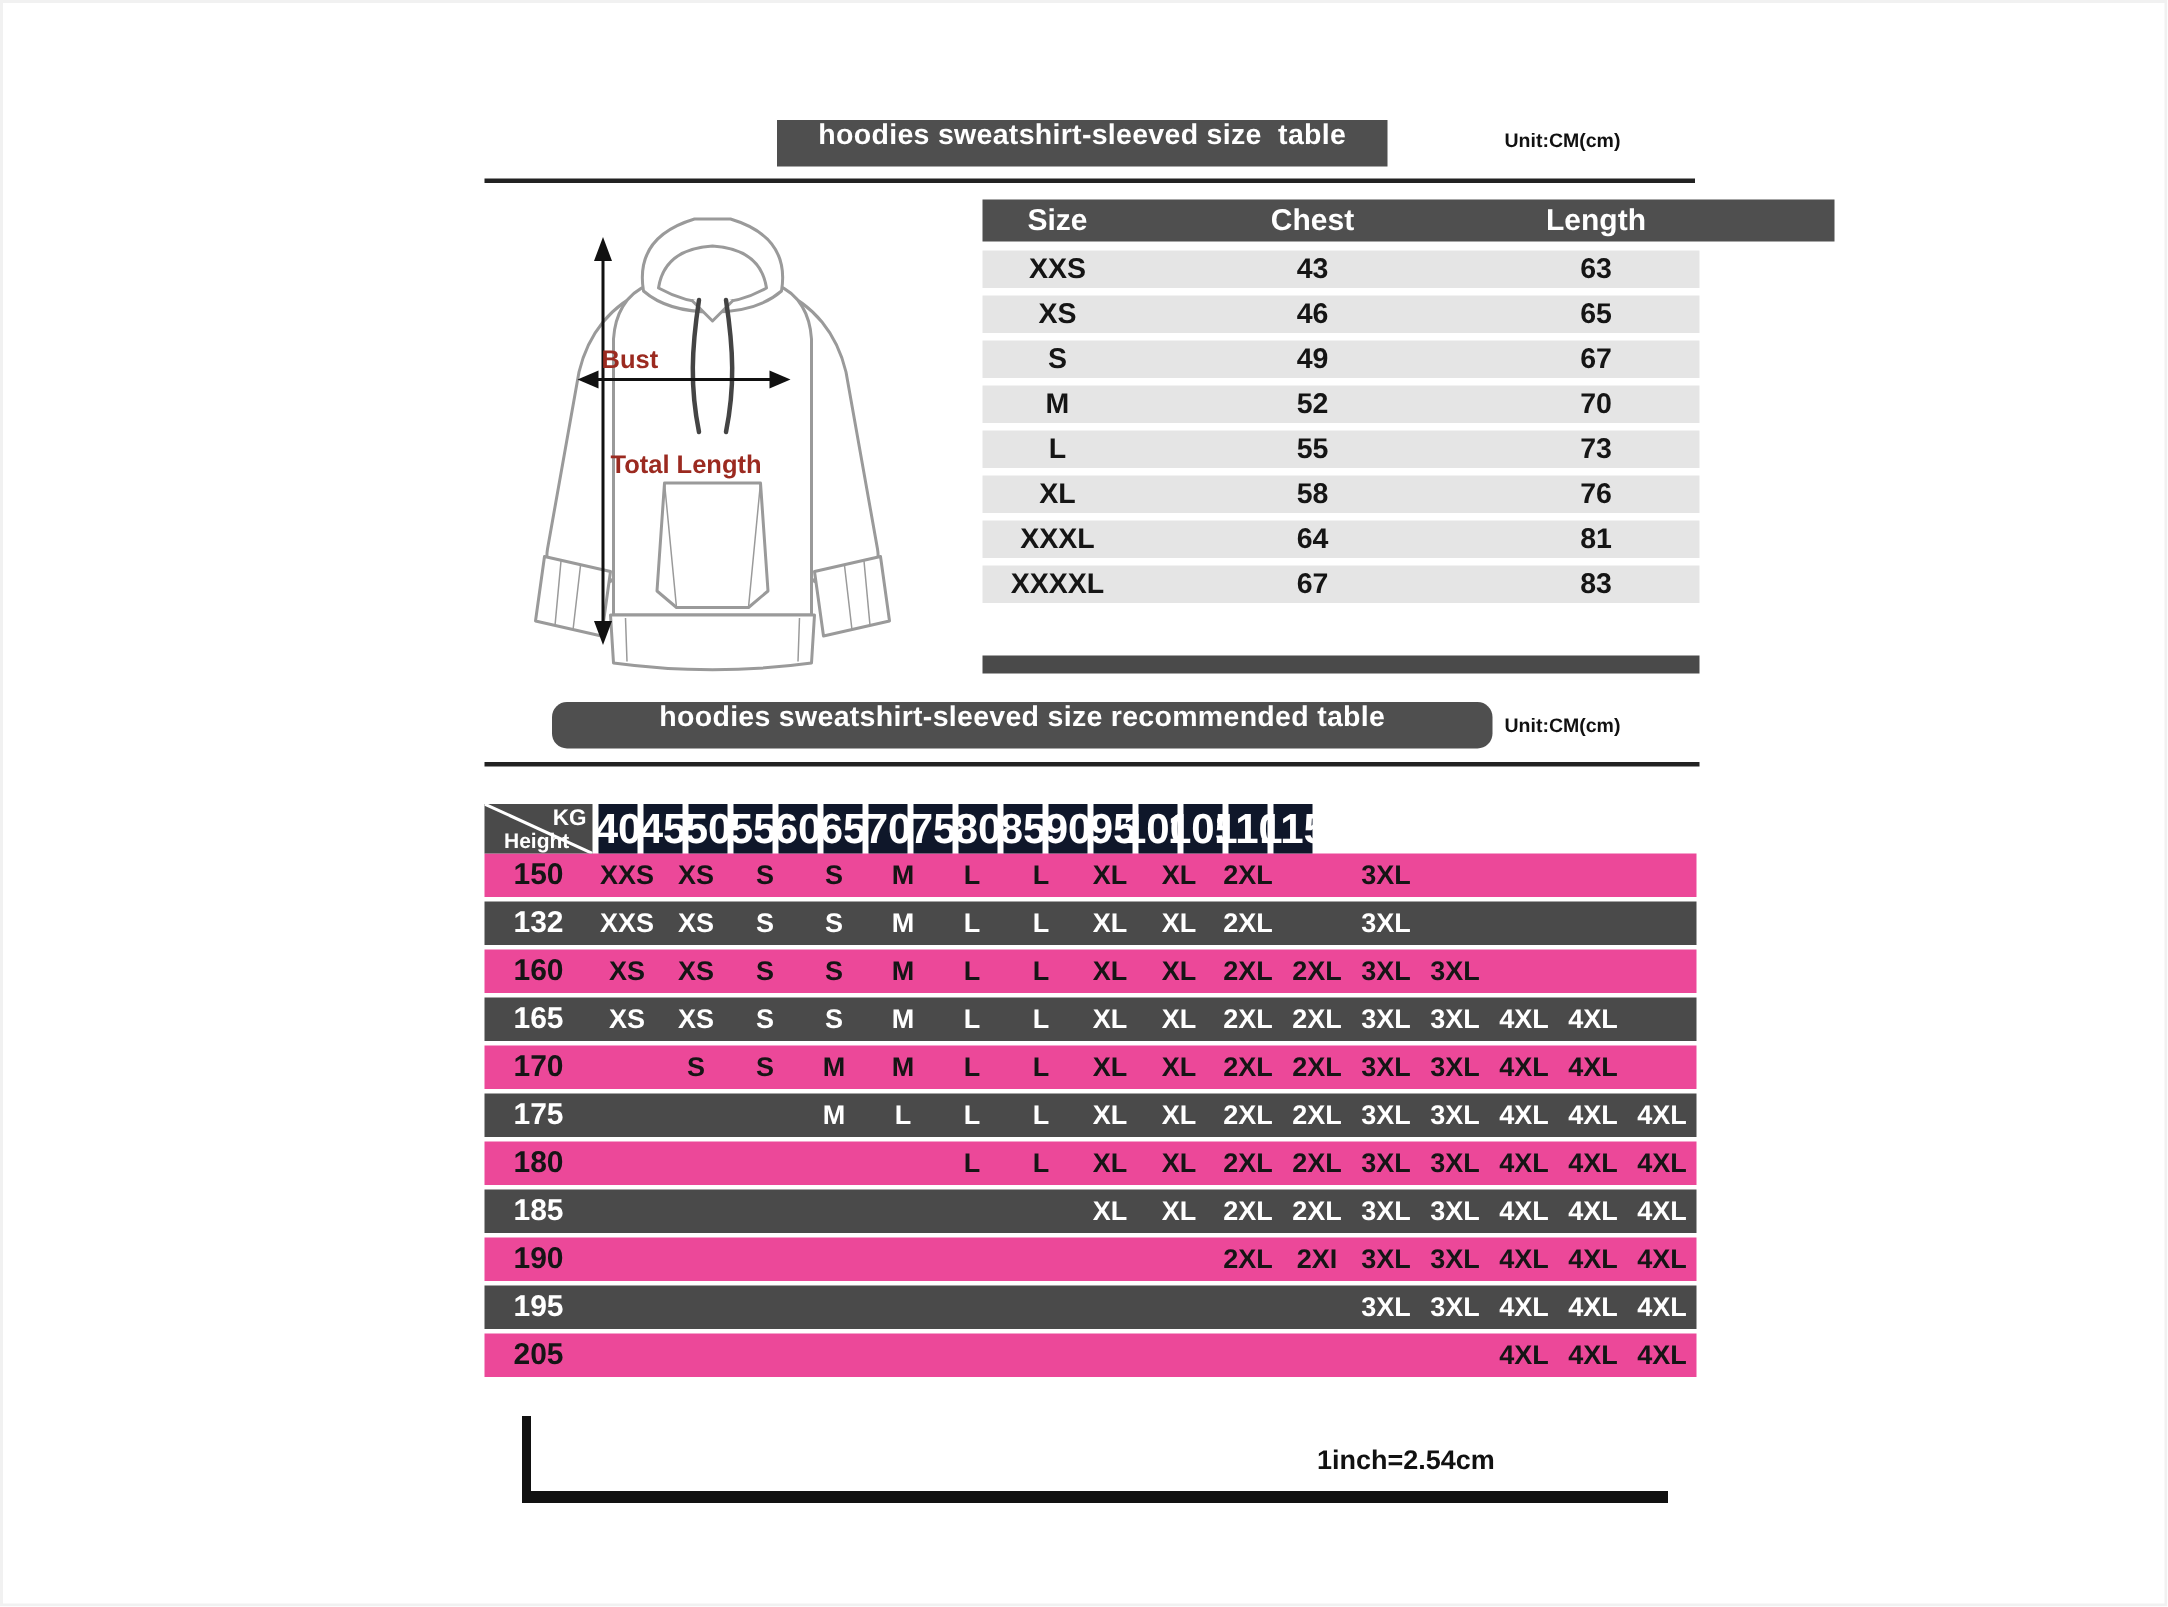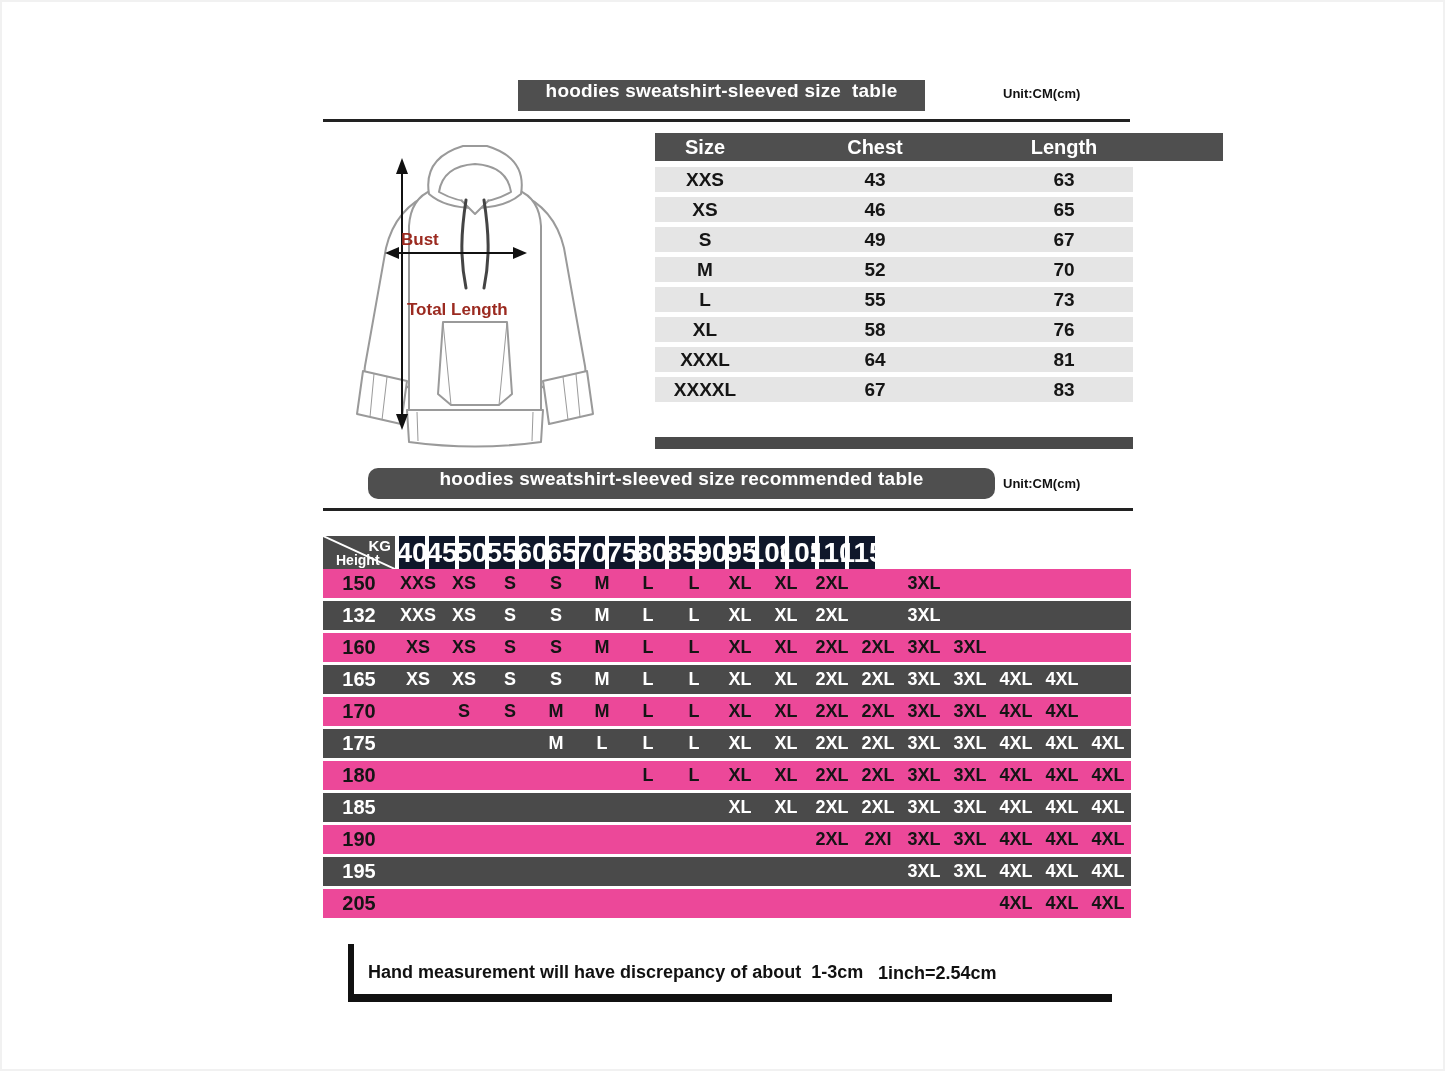--- a/index.html
+++ b/index.html
@@ -395,16 +395,15 @@
           <span class="cell"></span>
           <span class="cell">4XL</span>
           <span class="cell">4XL</span>
           <span class="cell">4XL</span>
         </div>
       </div>
   </div>
 
   <div id="foot-vbar"></div>
   <div id="foot-hbar"></div>
-  <div id="foot-note">Hand measurement will have discrepancy of about  1-3cm</div>
   <div id="foot-conv">1inch=2.54cm</div>
 
 </div>
 
 </body></html>

